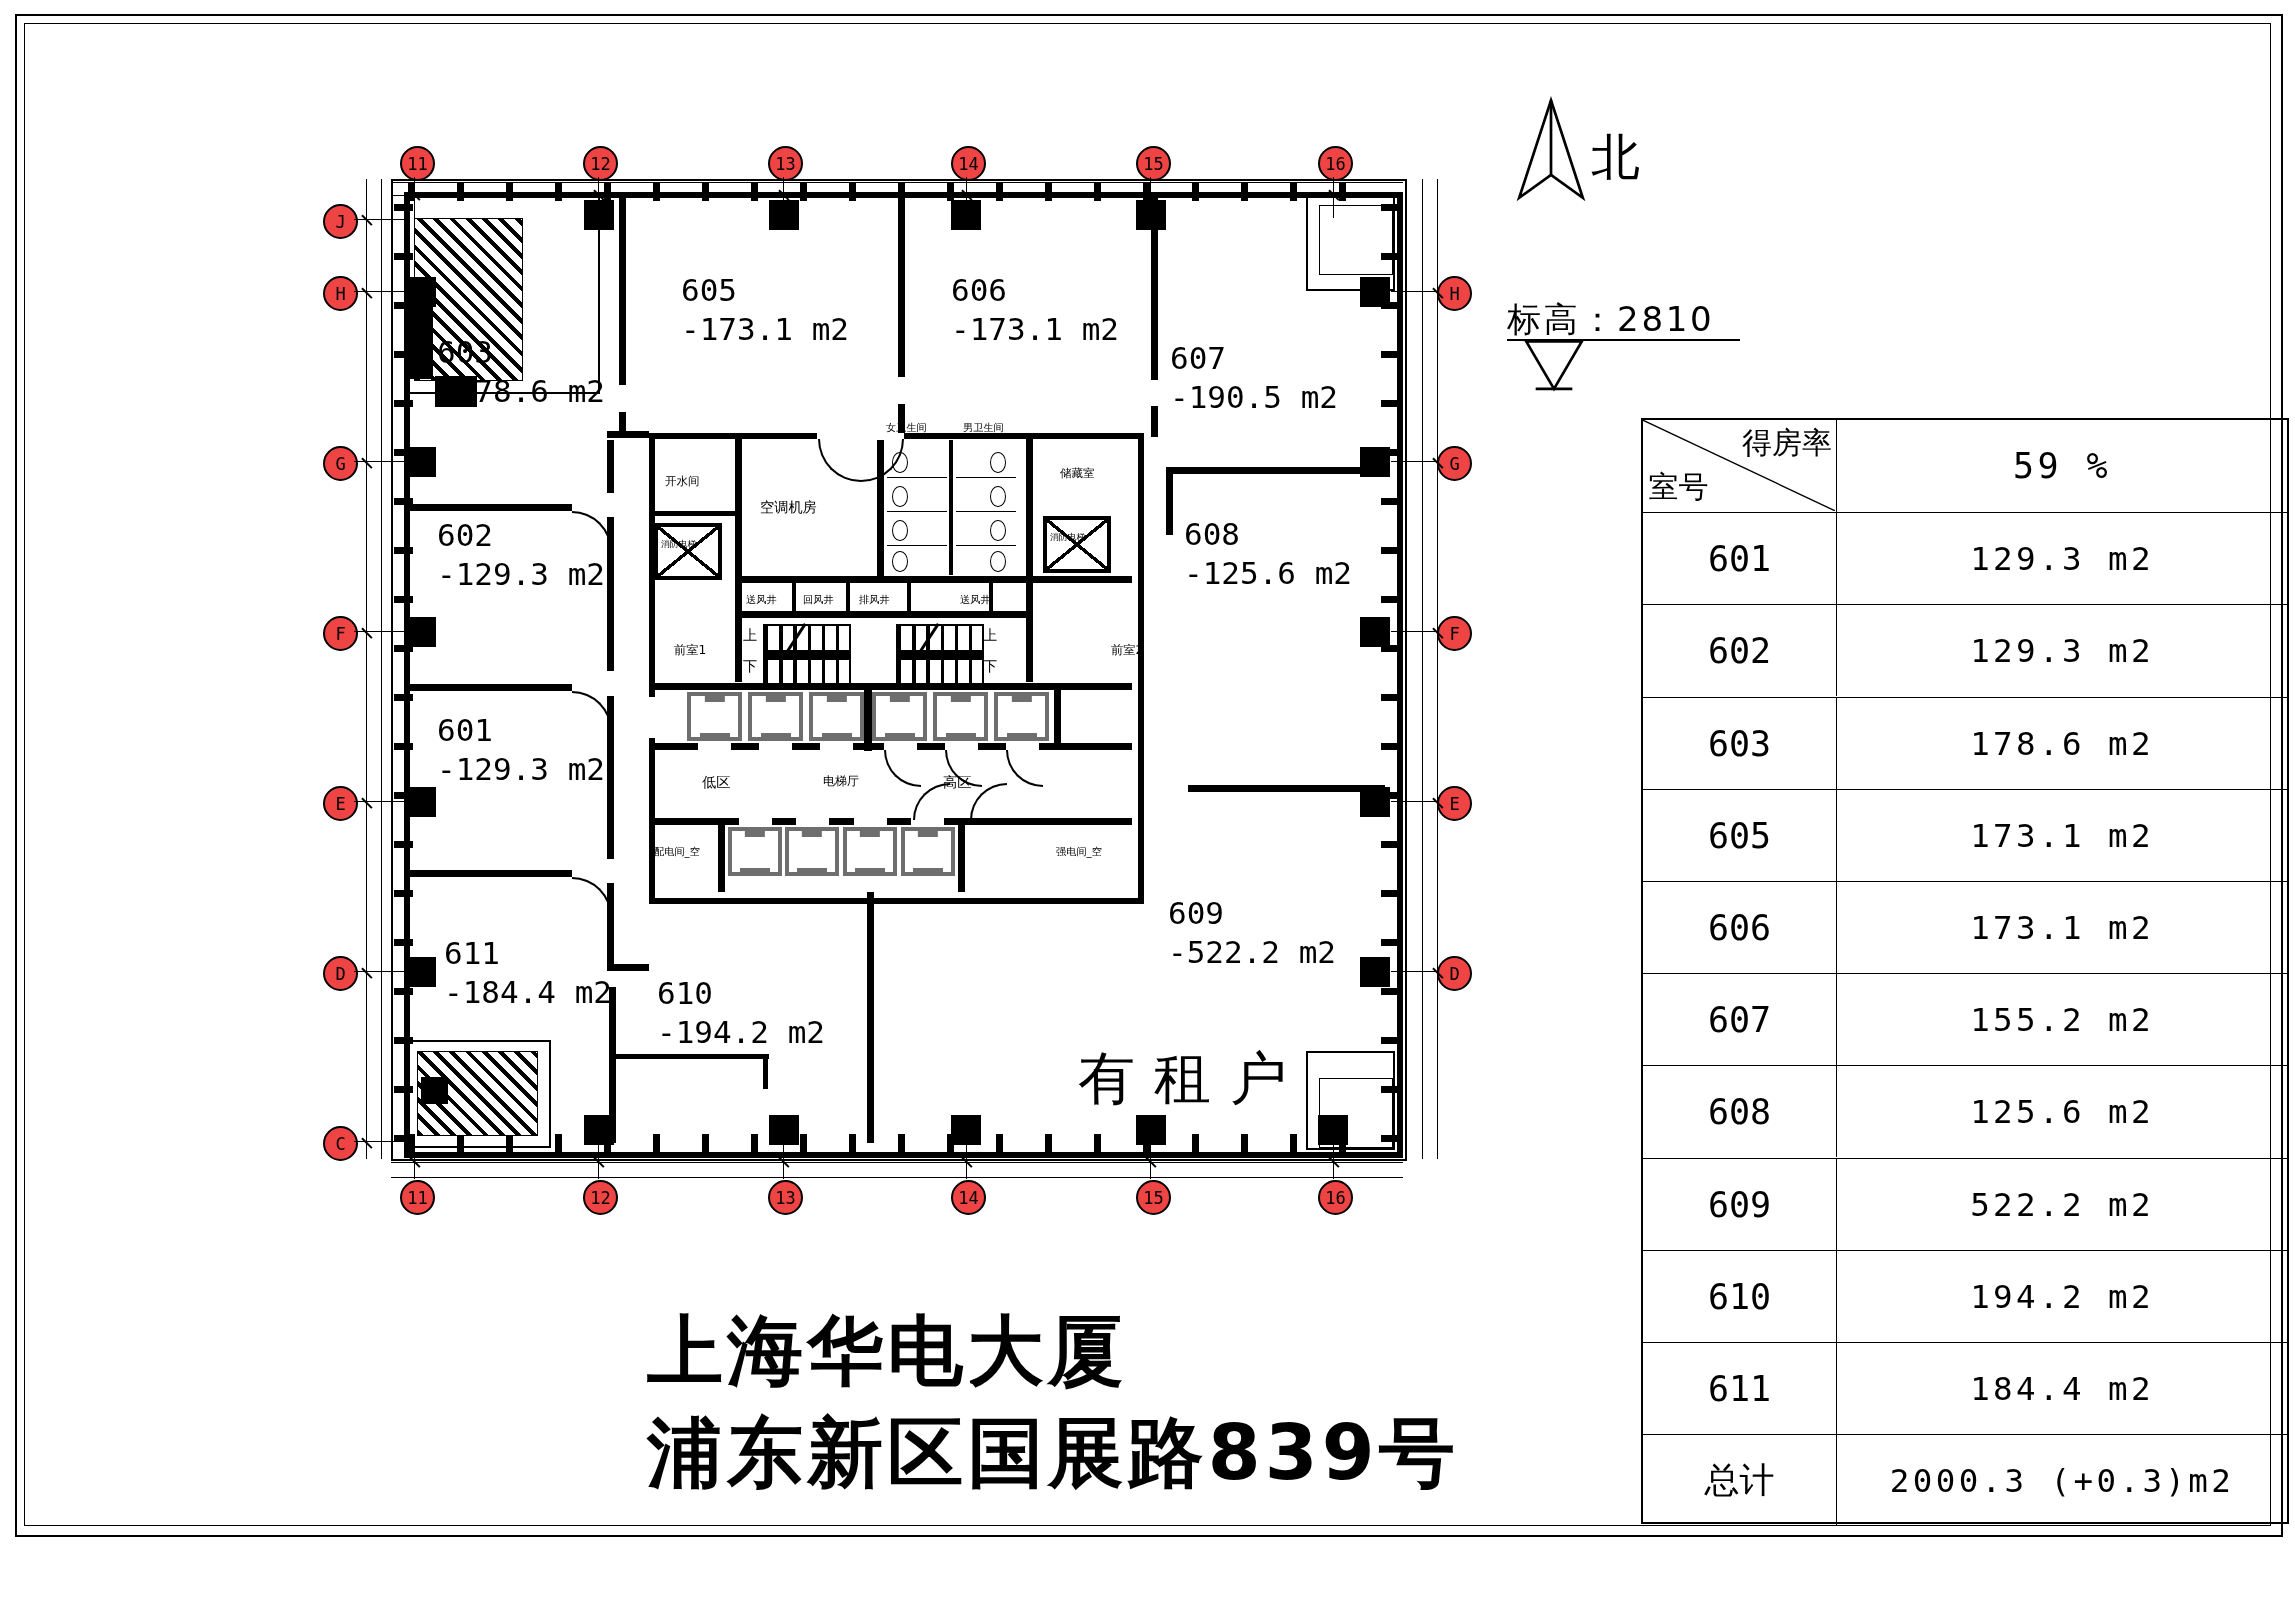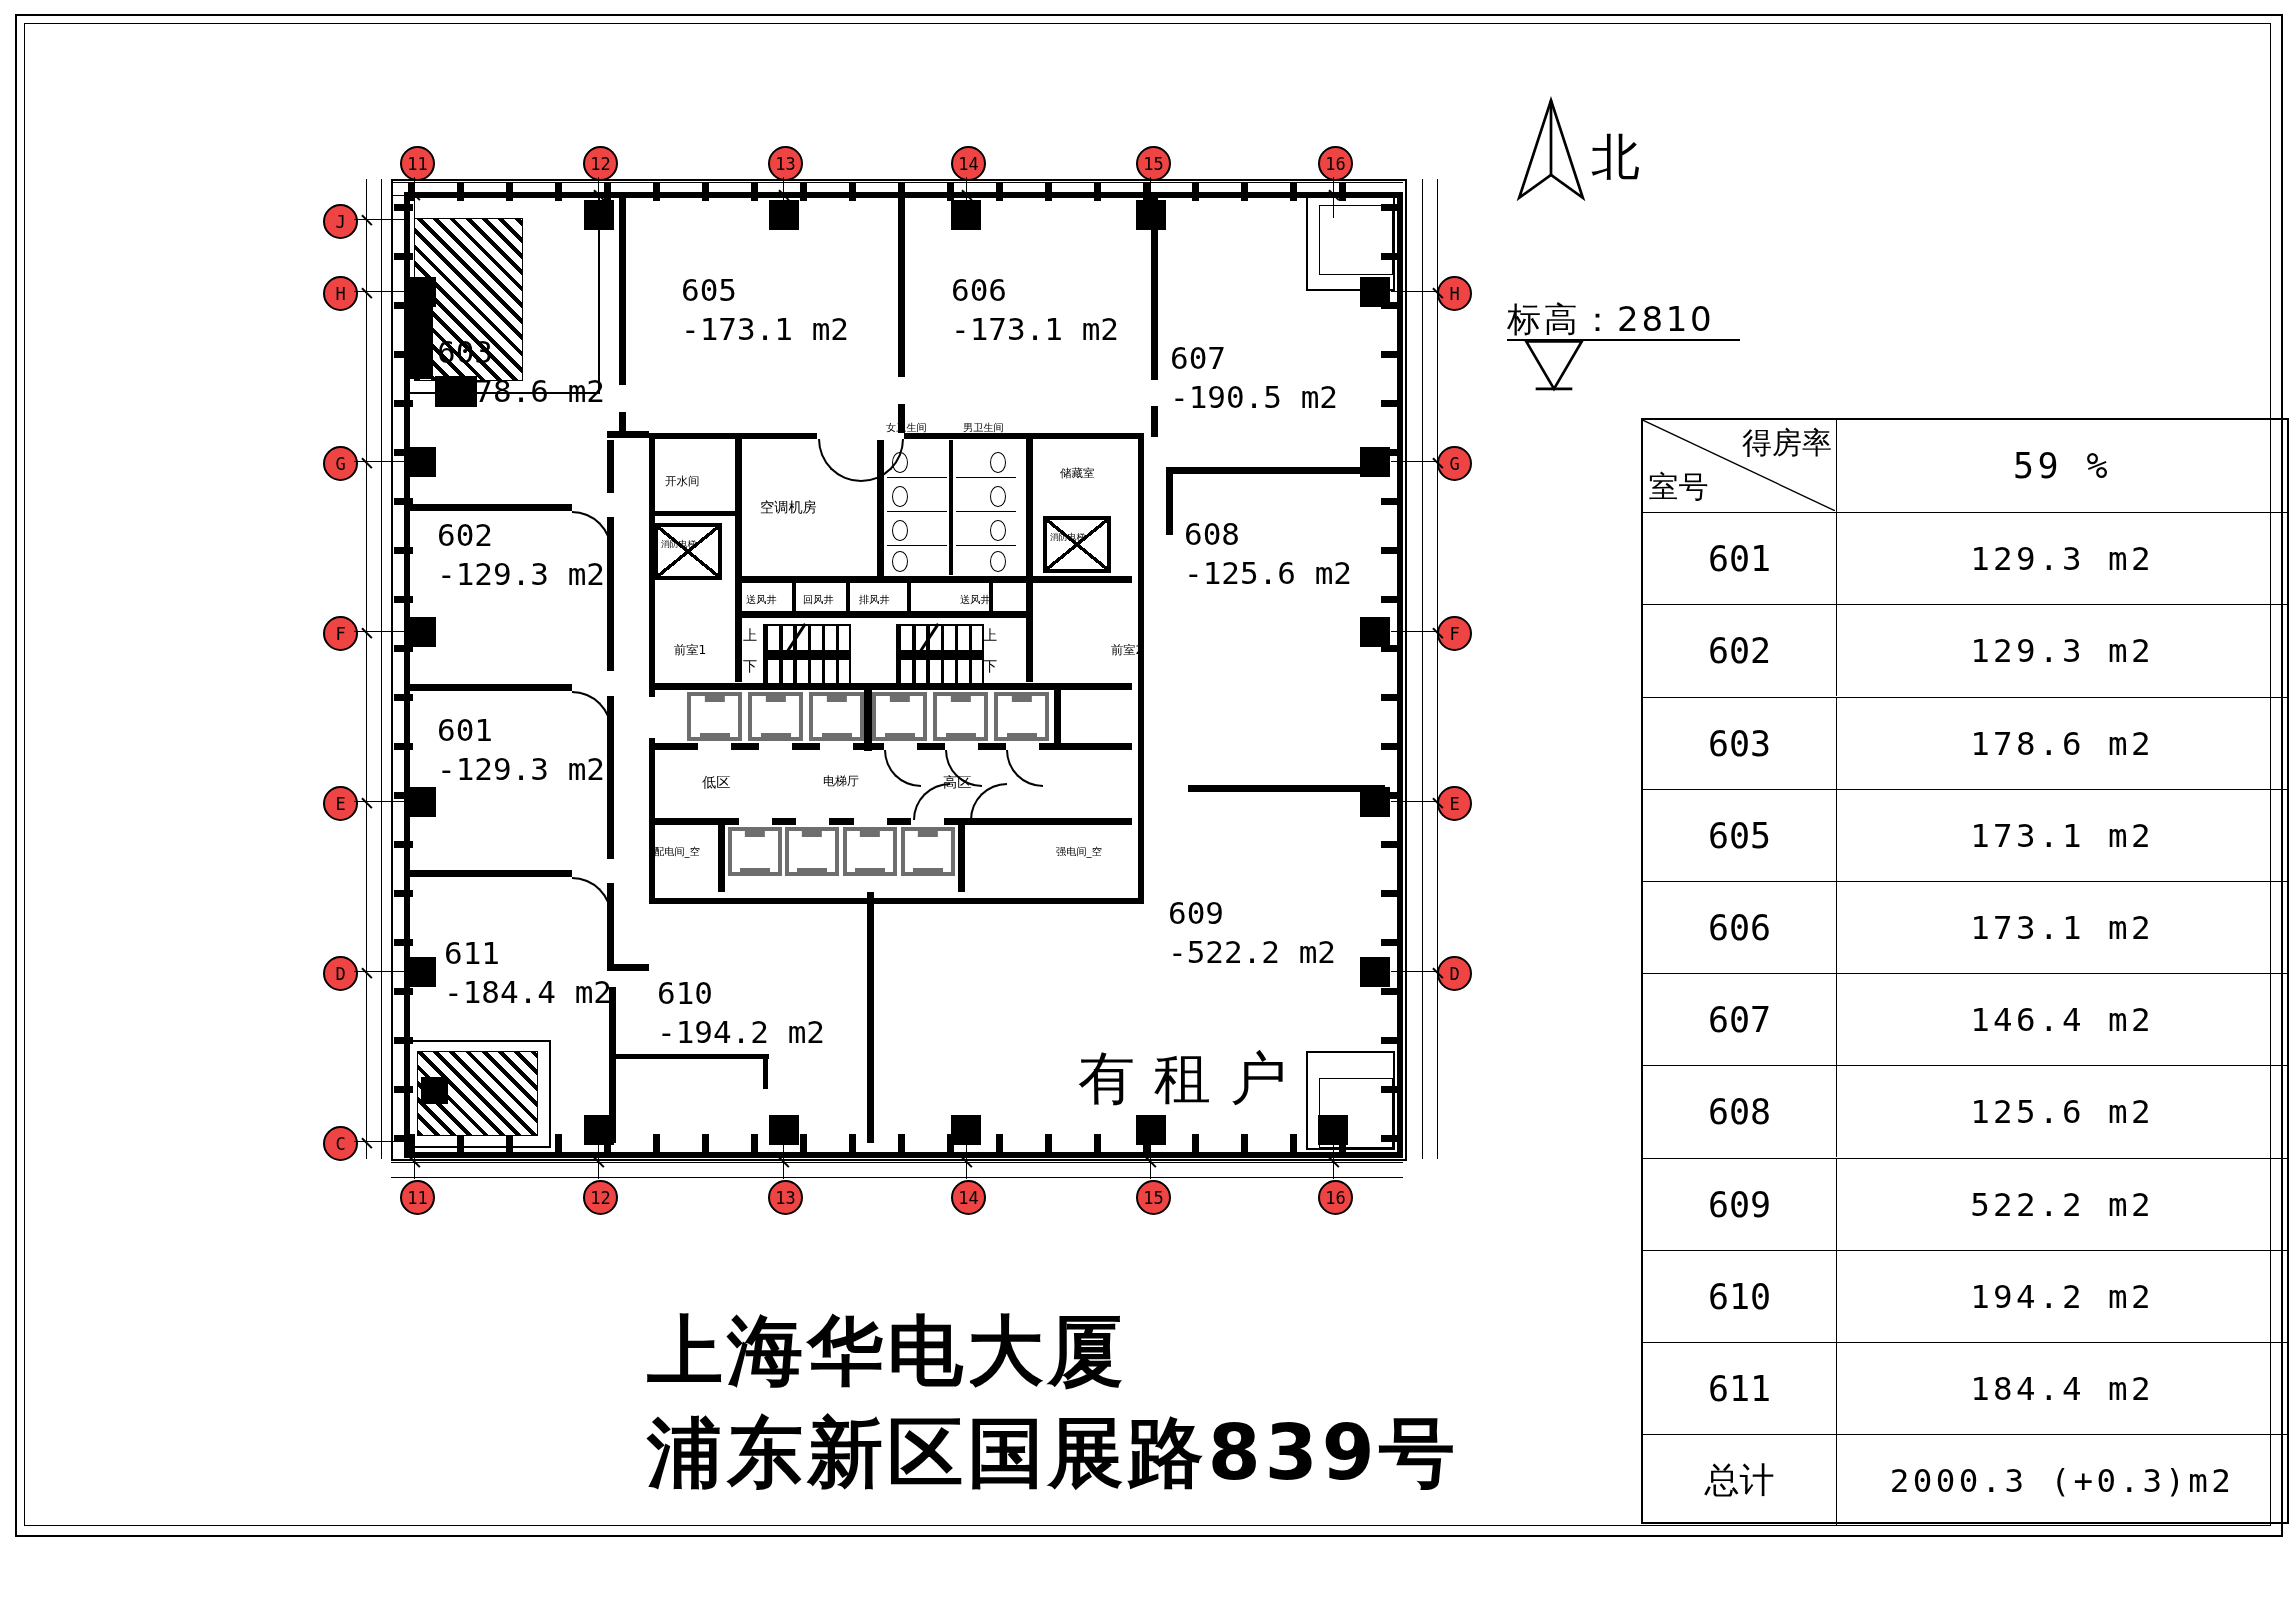--- a/index.html
+++ b/index.html
@@ -374,21 +374,21 @@
       <div class="trow" style="top:369px;height:92px;">
         <div class="tc1" style="">605</div>
         <div class="tc2" style="">173.1 m2</div>
       </div>
       <div class="trow" style="top:461px;height:92px;">
         <div class="tc1" style="">606</div>
         <div class="tc2" style="">173.1 m2</div>
       </div>
       <div class="trow" style="top:553px;height:92px;">
         <div class="tc1" style="">607</div>
-        <div class="tc2" style="">146.4 m2</div>
+        <div class="tc2" style="">155.2 m2</div>
       </div>
       <div class="trow" style="top:645px;height:92px;">
         <div class="tc1" style="">608</div>
         <div class="tc2" style="">125.6 m2</div>
       </div>
       <div class="trow" style="top:738px;height:92px;">
         <div class="tc1" style="">609</div>
         <div class="tc2" style="">522.2 m2</div>
       </div>
       <div class="trow" style="top:830px;height:92px;">

